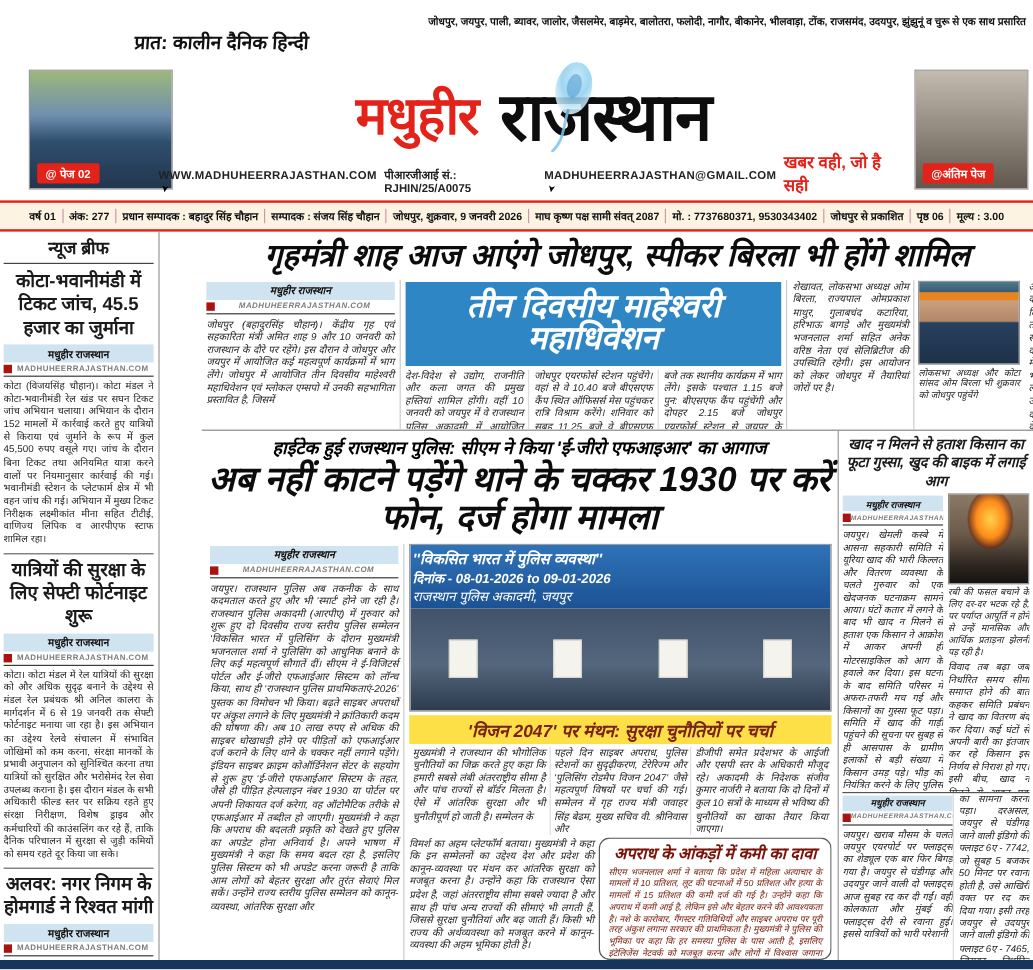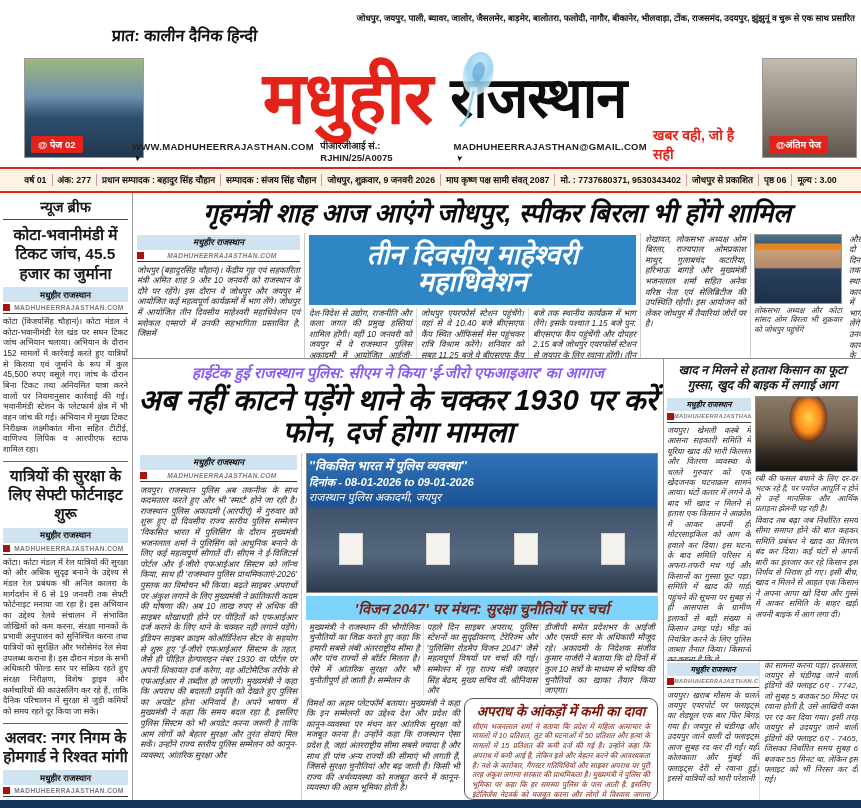--- a/index.html
+++ b/index.html
@@ -12,36 +12,36 @@
   .tagline { position:absolute; left:112px; top:24px; font-size:16px; font-weight:bold; color:#111; transform:skewX(-4deg); }
   .cities { position:absolute; left:320px; right:6px; top:13px; font-size:8.6px; font-weight:bold; color:#111; text-align:right; line-height:1.2; }
 
   
   .masthead { position:absolute; top:55px; left:0; right:0; height:112px; }
   .mast-photo { position:absolute; top:3px; border:1px solid #999; overflow:hidden; }
   .mast-photo.left { left:24px; width:120px; height:100px; background:linear-gradient(180deg,#9db87a 0%,#6f8fae 38%,#2e4f6e 60%,#22364d 100%); }
   .mast-photo.right { right:4px; width:95px; height:100px; background:linear-gradient(180deg,#c3bbae 0%,#8d857a 55%,#5f574d 100%);text-align:center; }
   .page-badge { position:absolute; bottom:4px; left:6px; background:#e3231a; color:#fff; font-size:9.5px; font-weight:bold; padding:2px 7px; border-radius:2px; }
   .mast-title { position:absolute; left:132px; right:104px; top:-6px; height:92px; display:flex; align-items:center; justify-content:center; white-space:nowrap; }
-  .title-red { font-size:72px; font-weight:bold; color:#e3231a; letter-spacing:-1px;text-align:right; }
+  .title-red { font-size:44px; font-weight:bold; color:#e3231a; letter-spacing:-1px;text-align:right; }
   .title-black { font-size:56px; font-weight:bold; color:#0d0d0d; letter-spacing:-1px; margin-left:18px; }
   .feather { position:absolute; left:52%; top:2px; width:34px; height:78px; transform:rotate(14deg); opacity:.85; }
   .mast-meta { position:absolute; left:132px; right:104px; bottom:4px; display:flex; align-items:flex-end; justify-content:space-between; }
   .mast-site, .mast-email { font-size:9.5px; font-weight:bold; color:#222; letter-spacing:.3px; }
   .mast-reg { font-size:9.5px; font-weight:bold; color:#222; }
   .mast-slogan { font-size:14px; font-weight:bold; color:#e3231a; }
   .cursor-icon { display:inline-block; font-size:8px; color:#000; transform:rotate(100deg); margin-left:2px; }
 
   
   .info-bar { position:absolute; top:167px; left:0; right:0; height:26px; background:#fcf3e2; border-top:2.5px solid #e3231a; border-bottom:2.5px solid #e3231a; display:flex; align-items:center; justify-content:center; overflow:hidden; }
   .info-bar .seg { font-size:8.8px; font-weight:bold; color:#111; white-space:nowrap; padding:0 5px; border-right:1px solid #c9a; }
   .info-bar .seg:last-child { border-right:none; }
 
   
-  .content { position:absolute; top:193px; left:0; right:0; bottom:8px; display:flex; }
+  .content { position:absolute; top:193px; left:0; right:0; bottom:8px; display:flex;gap:35px; }
 
   
   .left-col { width:133px; border-right:1.5px solid #999; padding:1px 4px 0 3px; display:flex; flex-direction:column; overflow:hidden; }
   .nb-header { font-size:14.5px; font-weight:bold; text-align:center; padding:2px 0 3px; border-bottom:1.5px solid #444; margin-bottom:2px; }
   .nb-headline { font-size:15.5px; font-weight:bold; line-height:1.25; text-align:center; padding:3px 0 2px; }
   .nb-body { font-size:8.2px; line-height:1.3; text-align:justify; color:#262626; overflow:hidden; }
   .nb-div { border-top:1.5px solid #666; margin:5px 0 1px; }
 
   
   .byline { margin:2px 0 3px; }
@@ -64,33 +64,33 @@
   .lead-cols > div { flex:1; padding:0 4px; border-right:1px solid #ddd; overflow:hidden; }
   .lead-cols > div:last-child { border-right:none; }
   .lead-photo-col { width:94px; padding:1px 3px; overflow:hidden; }
   .shah-photo { height:70px; border:1px solid #999; background:linear-gradient(180deg,#4c7a8c 0%,#3c5a74 12%,#e8841f 13%,#e8841f 22%,#c9a07c 23%,#b3876a 48%,#28415e 50%,#1d3049 100%); }
   .photo-caption { font-size:7.6px; line-height:1.28; color:#262626; text-align:justify; padding-top:2px; }
   .lead-col6 { flex:1; padding:1px 4px; overflow:hidden; }
 
   
   .bottom-row { flex:1; display:flex; overflow:hidden; }
   .police { width:531px; border-right:1.5px solid #999; display:flex; flex-direction:column; padding:0 3px; overflow:hidden; }
-  .kicker { color:#8b5cf6; font-size:15px; font-weight:bold; text-align:center; padding:3px 0 1px; }
+  .kicker { color:#000000; font-size:15px; font-weight:bold; text-align:center; padding:3px 0 1px; }
   .police-headline { font-size:29px; font-weight:bold; text-align:center; line-height:1.12; padding:1px 0 4px; color:#0c0c0c; }
   .police-body { flex:1; display:flex; overflow:hidden; }
   .police-colA { width:166px; padding:0 4px; border-right:1px solid #ccc; overflow:hidden; }
   .police-right { flex:1; display:flex; flex-direction:column; padding:0 2px 0 4px; overflow:hidden; }
   .conf-photo { height:140px; border:1px solid #888; display:flex; flex-direction:column; overflow:hidden; }
   .conf-banner { background:linear-gradient(180deg,#2f73b8,#1c5294); color:#fff; text-align:left; padding:3px 2px; }
   .banner-quote { font-size:12.5px; font-weight:bold; }
   .banner-date { font-size:11px; font-weight:bold; }
   .banner-venue { font-size:11px; }
   .conf-people { flex:1; background:linear-gradient(180deg,#41526b 0%,#54677d 55%,#2d3b4e 100%); display:flex; align-items:center; justify-content:space-around; }
   .doc { width:24px; height:32px; background:#f4f3ee; border:1px solid #d8d6cc; }
-  .vision-bar { background:#7dd3fc; color:#7a2214; font-size:14.5px; font-weight:bold; text-align:center; padding:2px 0; margin:3px 0 2px; }
+  .vision-bar { background:#fde047; color:#7a2214; font-size:14.5px; font-weight:bold; text-align:center; padding:2px 0; margin:3px 0 2px; }
   .vision-cols { display:flex; height:74px; overflow:hidden; }
   .vision-cols > div { flex:1; padding:0 3px; border-right:1px solid #ddd; overflow:hidden; }
   .vision-cols > div:last-child { border-right:none; }
   .police-bottom { flex:1; display:flex; margin-top:2px; overflow:hidden; }
   .police-colB { width:158px; padding-right:4px; overflow:hidden; }
   .crime-box { flex:1; border:1.2px solid #555; border-radius:9px; padding:3px 7px; overflow:hidden; }
   .crime-title { font-size:13.5px; font-weight:bold; color:#7a1208; text-align:center; padding-bottom:2px; }
   .crime-body { font-size:7.3px; line-height:1.34; color:#7a2010; text-align:justify; }
 
   

